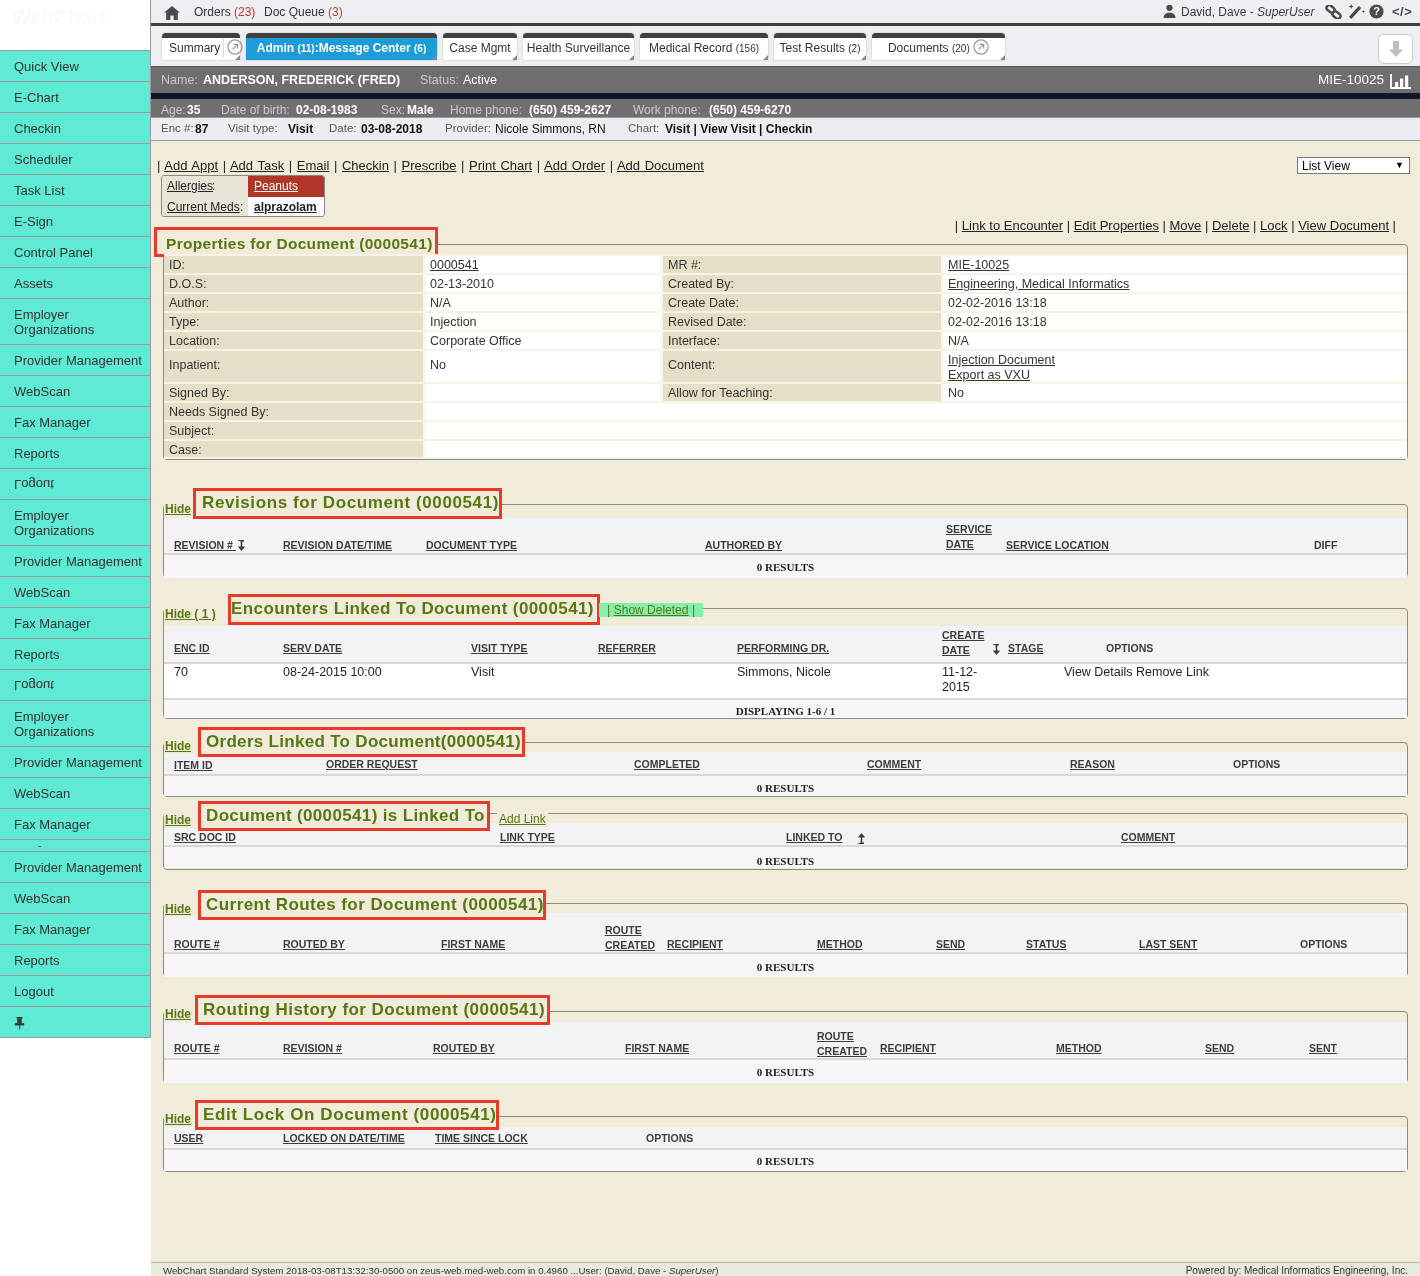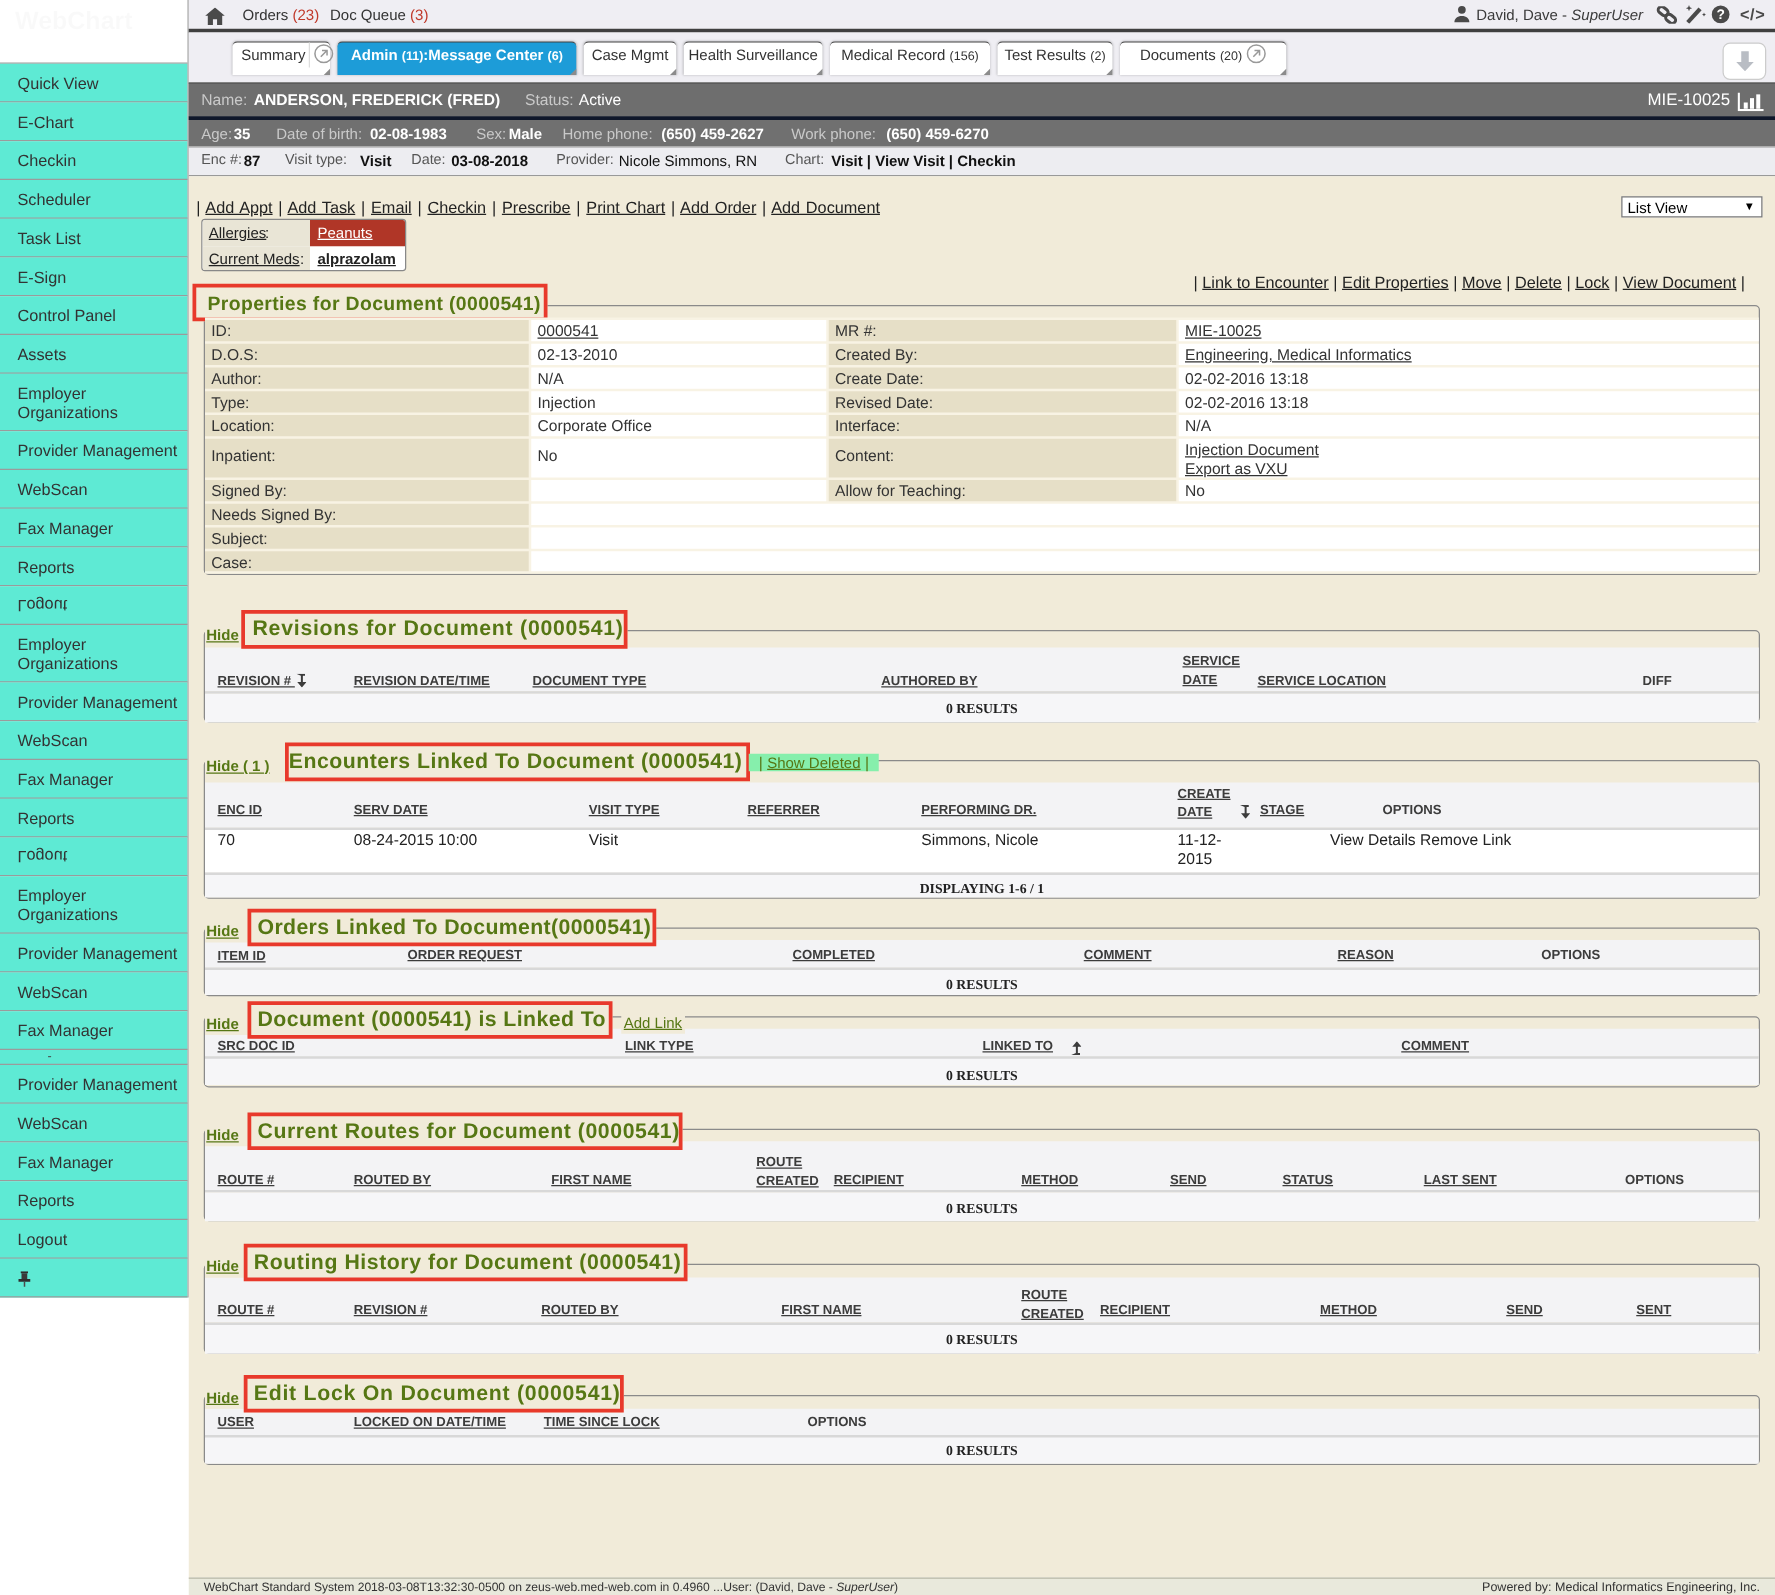--- a/index.html
+++ b/index.html
@@ -18,28 +18,28 @@
 #sblogo { position:absolute; left:12px; top:6px; width:126px; height:38px; color:#000; opacity:0.02; font-size:20px; font-weight:bold; }
 
 
 #topbar { position:absolute; left:151px; top:0; width:1269px; height:23px; background:#efeef3; }
 #topbarline { position:absolute; left:151px; top:23px; width:1269px; height:3px; background:#3f3f3f; }
 #topbar .tlink { position:absolute; top:5px; font-size:12px; color:#333; }
 .red { color:#c0392b; }
 
 
 #tabrow { position:absolute; left:151px; top:26px; width:1269px; height:40px; background:#efeef3; }
-.tab { position:absolute; top:7px; height:27px; background:#fff; border-radius:4px 4px 0 0; border-top:1px solid #404040; font-size:12px; color:#333; text-align:center; line-height:20px; white-space:nowrap; box-shadow:0 0 2px rgba(0,0,0,0.25);margin-left:24px; }
+.tab { position:absolute; top:7px; height:27px; background:#fff; border-radius:4px 4px 0 0; border-top:5px solid #404040; font-size:12px; color:#333; text-align:center; line-height:20px; white-space:nowrap; box-shadow:0 0 2px rgba(0,0,0,0.25); }
 .tab.active { background:#1d9cd8; color:#fff; font-weight:bold; }
 .tab .small { font-size:10px; font-weight:bold; }
 .tab .fold { position:absolute; right:0px; bottom:0px; width:0; height:0; border-left:5px solid transparent; border-bottom:5px solid #8b8b8b; }
 
 
 #namebar { position:absolute; left:151px; top:66px; width:1269px; height:27px; background:#6e6e6e; border-top:1px solid #555; }
-#agebar { position:absolute; left:151px; top:93px; width:1269px; height:24px; background:#707070; border-top:3px solid #0f172a; }
+#agebar { position:absolute; left:151px; top:93px; width:1269px; height:24px; background:#707070; border-top:6px solid #0f172a; }
 #encbar { position:absolute; left:151px; top:117px; width:1269px; height:24px; background:#ededf1; border-top:1px solid #999; border-bottom:1px solid #999; }
 .gl { color:#c9c9c9; } 
 .wv { color:#fff; }
 .wb { color:#fff; font-weight:bold; }
 #namebar span, #agebar span, #encbar span { position:absolute; }
 #namebar { font-size:12.5px; } #agebar { font-size:12px; } #encbar { font-size:12px; }
 .el { color:#555; font-size:11.5px; } .ev { color:#111; font-weight:bold; }
 
 
 #content { position:absolute; left:151px; top:141px; width:1269px; height:1121px; background:#f1ebd9; }

